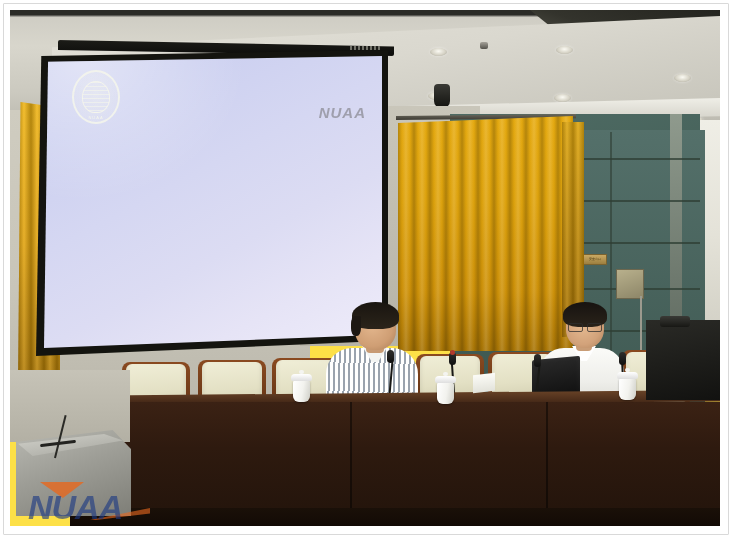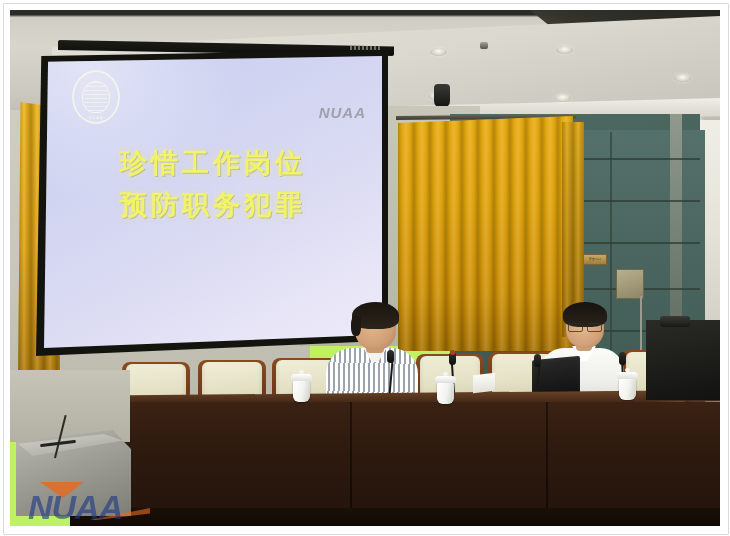--- a/index.html
+++ b/index.html
@@ -8,21 +8,21 @@
   
   #photo-frame{
     position:relative;width:730px;height:536px;box-sizing:border-box;
     background:#ffffff;padding:10px 10px 10px 10px;
   }
   #frame-hairline{
     position:absolute;left:3px;top:3px;width:724px;height:530px;
     border:1px solid #d9d9d9;border-radius:1px;pointer-events:none;
   }
   #photo{
-    position:relative;width:710px;height:516px;overflow:hidden;background:#bef264;
+    position:relative;width:710px;height:516px;overflow:hidden;background:#fde047;
   }
 
   
   .ceiling{
     position:absolute;left:0;top:0;width:710px;height:120px;
     background:linear-gradient(180deg,#2b2b27 0%,#2b2b27 4%,#cfcdc4 6%,#d8d6cc 30%,#cbc9bf 70%,#b9b7ad 100%);
   }
   .ceiling-dark-right{
     position:absolute;right:0;top:0;width:190px;height:46px;
     background:linear-gradient(200deg,#24241f 0%,#33332c 55%,#5d5c52 100%);
@@ -426,24 +426,20 @@
       <div class="screen-face">
         <div class="screen-glow"></div>
 
         <div class="slide-logo">
           <div class="slide-logo-inner"></div>
           <div class="slide-logo-text">NUAA</div>
         </div>
 
         <div class="slide-nuaa">NUAA</div>
 
-        <div class="slide-title">
-          <div>珍惜工作岗位</div>
-          <div>预防职务犯罪</div>
-        </div>
 
       </div>
     </div>
 
     <div class="chair-frame" style="left:112px;top:352px;"></div>
     <div class="chair" style="left:116px;top:354px;"></div>
     <div class="chair-frame" style="left:188px;top:350px;"></div>
     <div class="chair" style="left:192px;top:352px;"></div>
     <div class="chair-frame" style="left:262px;top:348px;"></div>
     <div class="chair" style="left:266px;top:350px;"></div>

